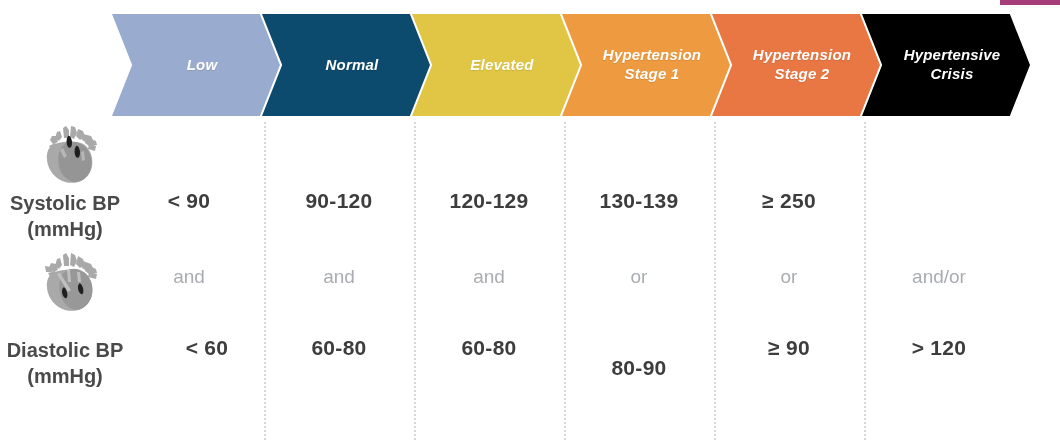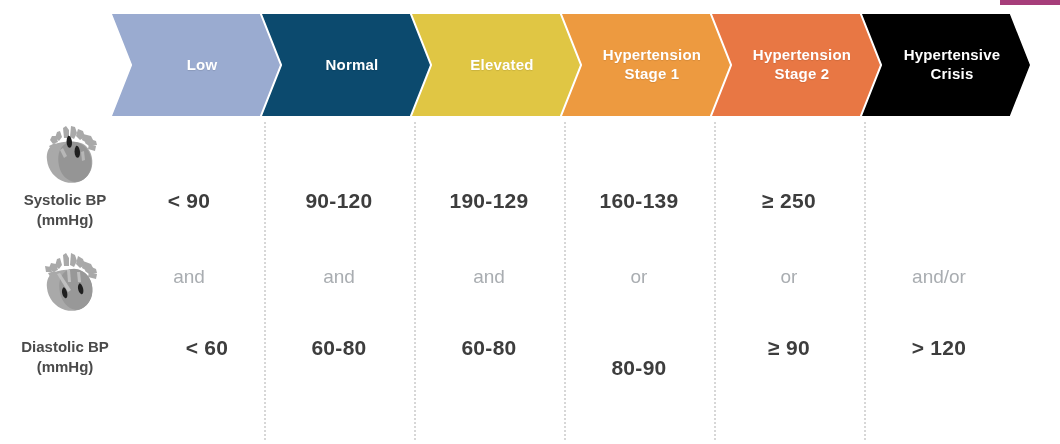--- a/index.html
+++ b/index.html
@@ -36,20 +36,21 @@
     background: #ffffff;
   }
 
   
   .header-band {
     position: absolute;
     left: 0;
     top: 14px;
     width: 1060px;
     height: 102px;
+    font-style: italic;
   }
 
   .chev {
     position: absolute;
     top: 0;
     height: 102px;
     width: 168px;
     display: flex;
     align-items: center;
     justify-content: center;
@@ -77,21 +78,21 @@
     border-left: 2px dotted #d7d7d7;
   }
 
   
   .row-label {
     position: absolute;
     left: 0;
     width: 130px;
     text-align: center;
     color: #4a4a4a;
-    font-size: 15px;
+    font-size: 20px;
     font-weight: bold;
     line-height: 1.3;
   }
   .row-label-sys { top: 190px; }
   .row-label-dia { top: 337px; }
 
   .heart-icon {
     position: absolute;
     left: 33px;
     width: 78px;
@@ -236,24 +237,24 @@
     <span>(mmHg)</span>
   </div>
 
   <div class="cell row-sys" style="left:114px;text-align:center;">
       <div class="cell-value">&lt; 90</div>
     </div>
   <div class="cell row-sys" style="left:264px;">
       <div class="cell-value">90-120</div>
     </div>
   <div class="cell row-sys" style="left:414px;">
-      <div class="cell-value">190-129</div>
+      <div class="cell-value">120-129</div>
     </div>
   <div class="cell row-sys" style="left:564px;">
-      <div class="cell-value">160-139</div>
+      <div class="cell-value">130-139</div>
     </div>
   <div class="cell row-sys" style="left:714px;">
       <div class="cell-value">≥ 250</div>
     </div>
 
   <div class="cell row-conn" style="left:114px;">
       <div class="cell-conn">and</div>
     </div>
   <div class="cell row-conn" style="left:264px;">
       <div class="cell-conn">and</div>

